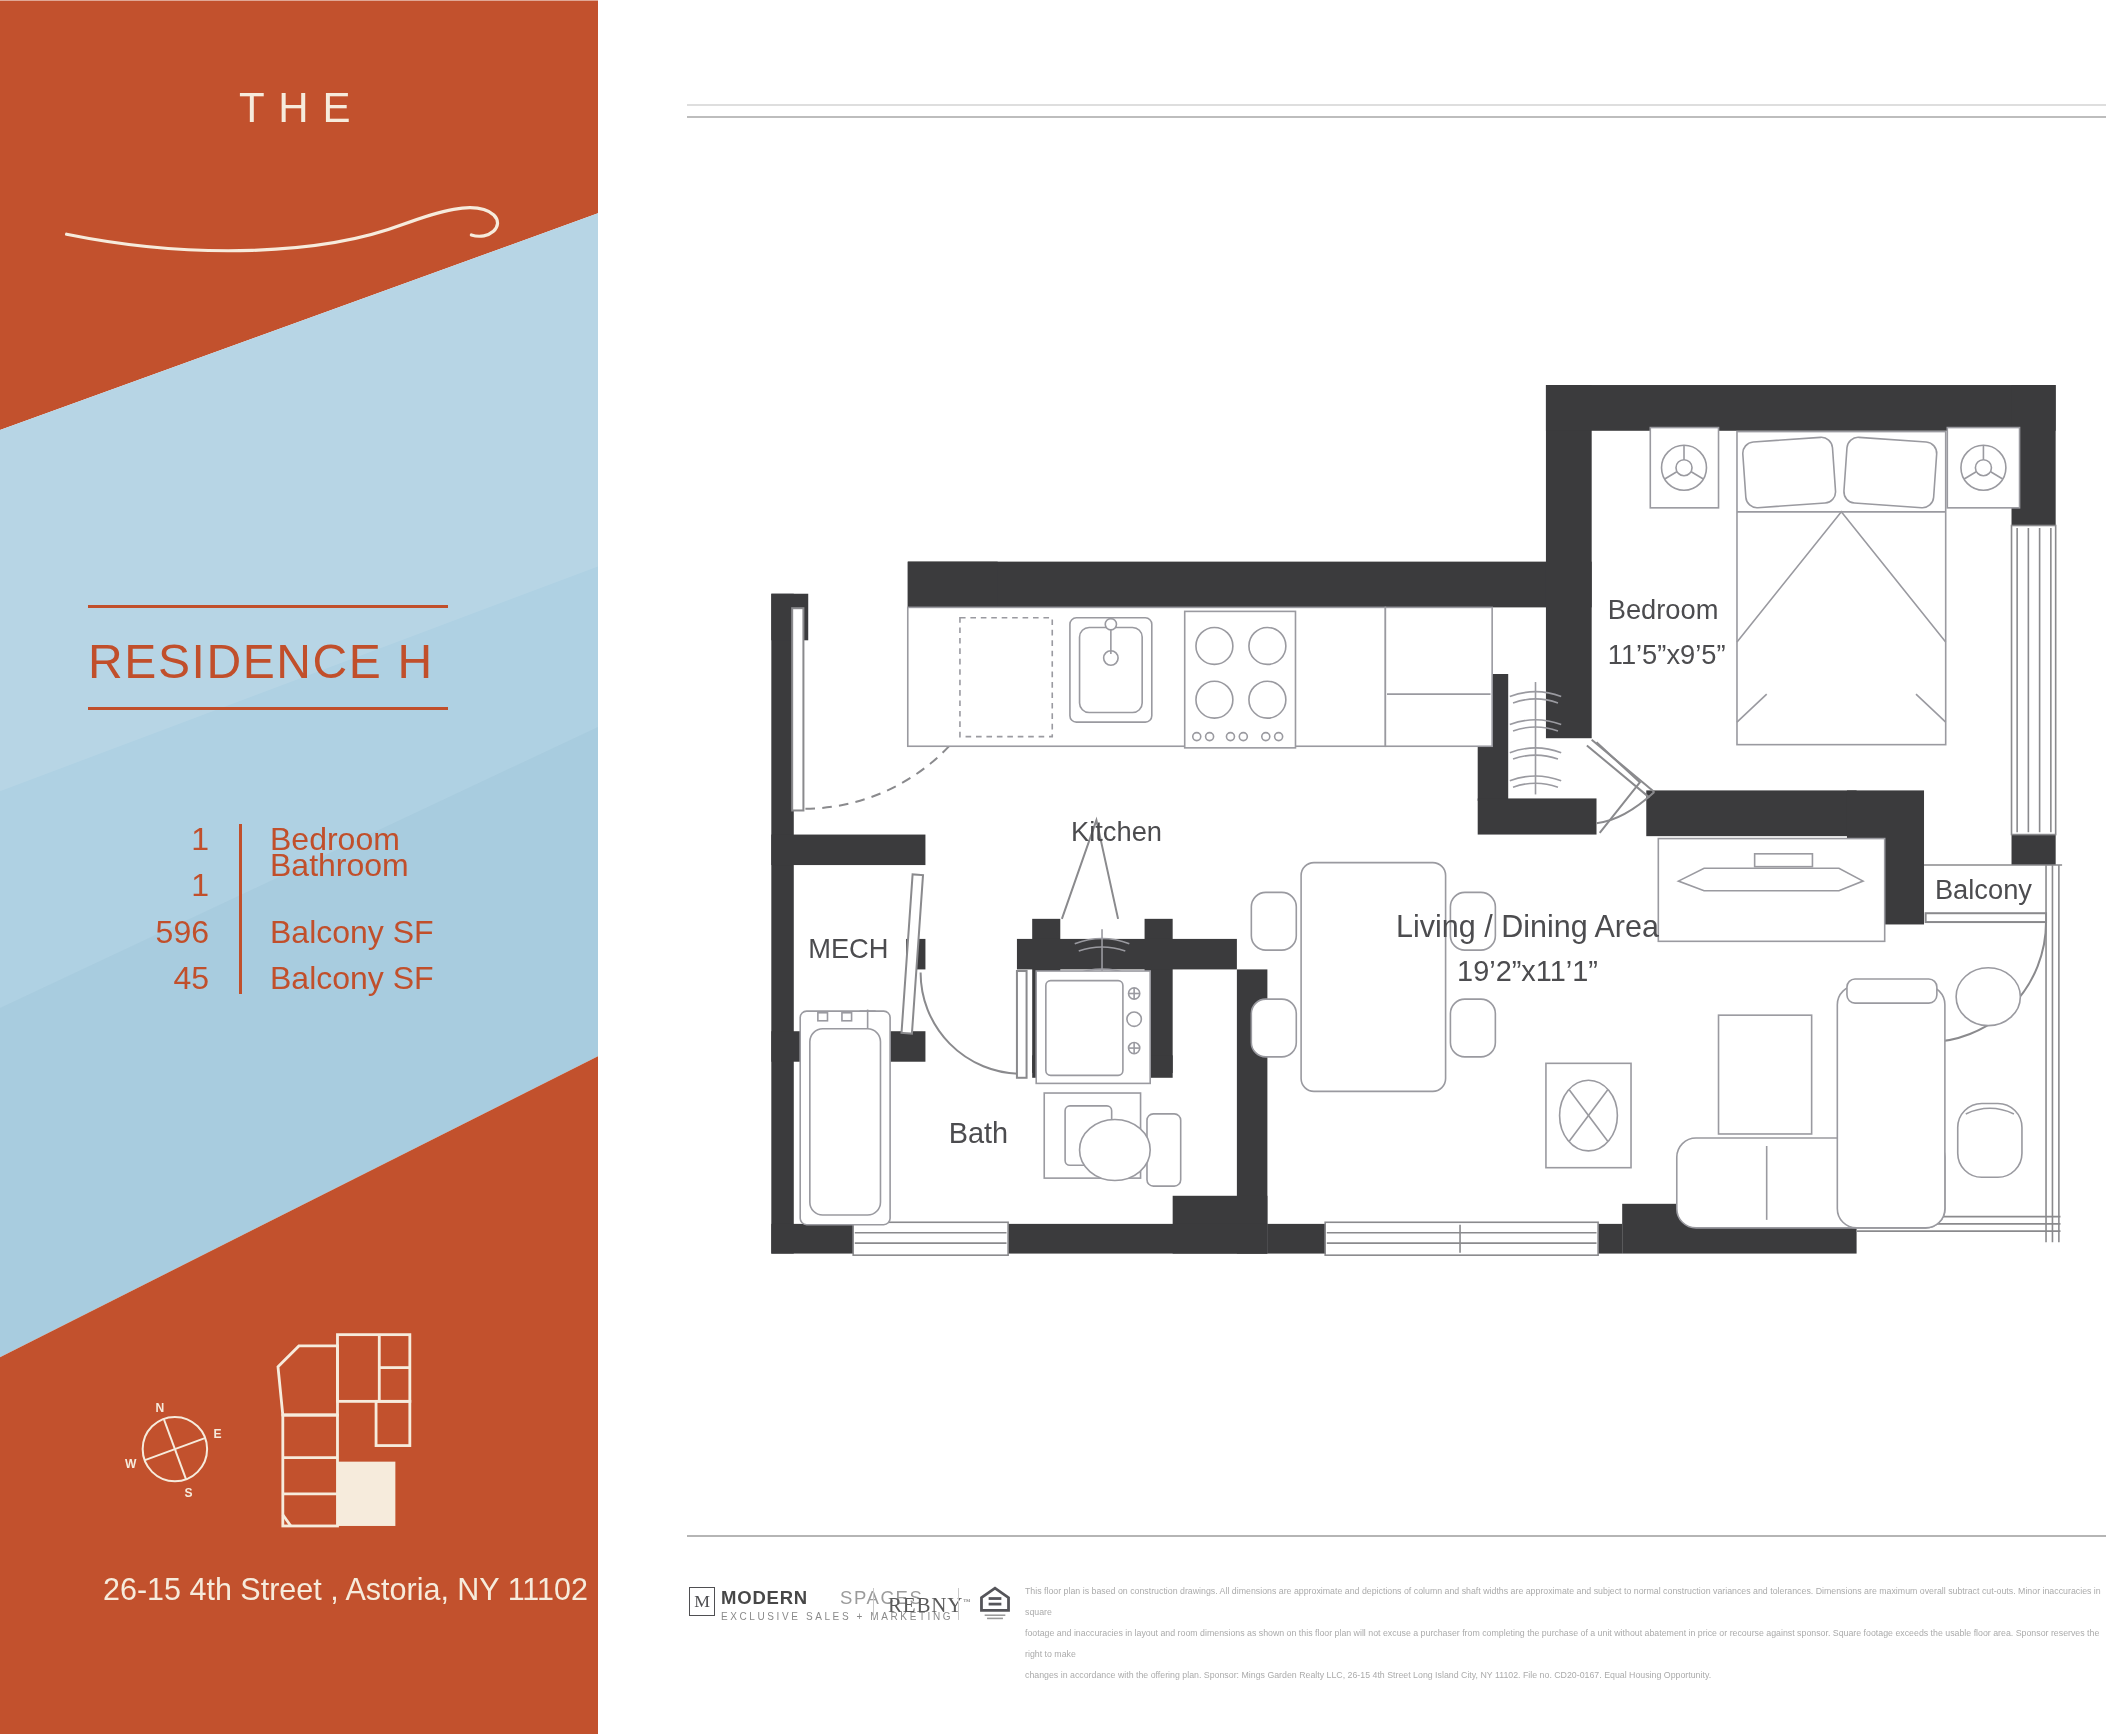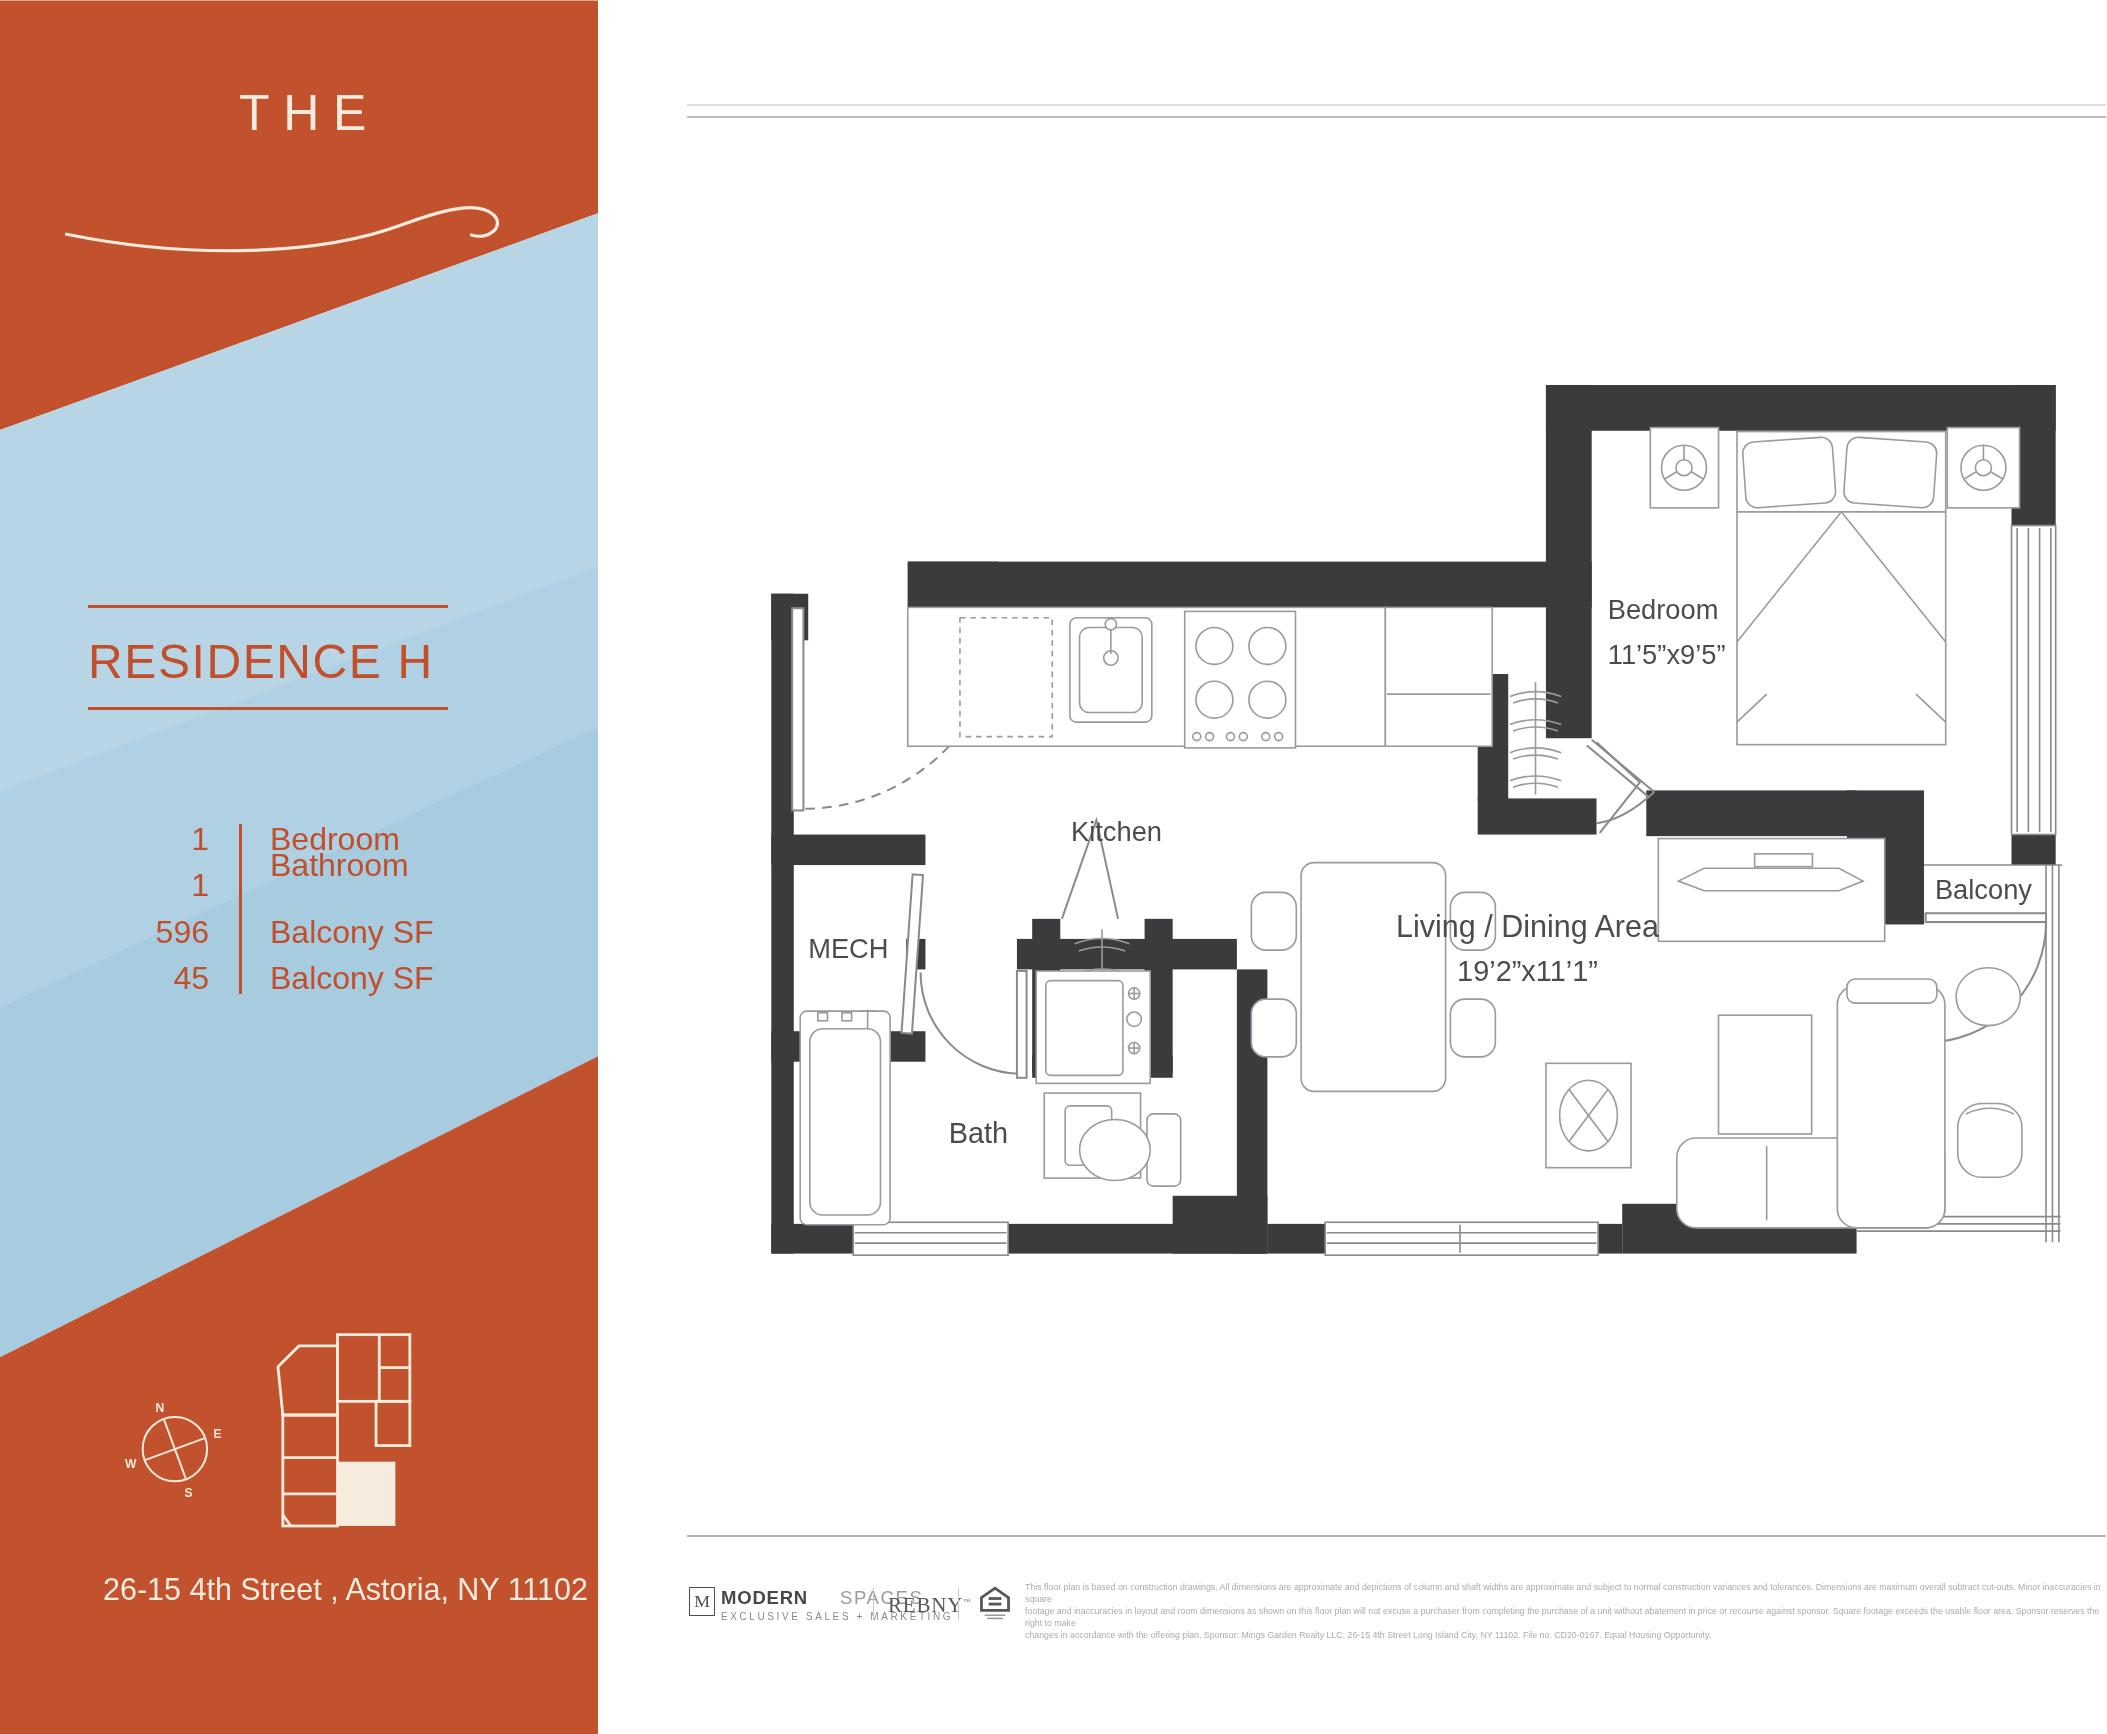--- a/index.html
+++ b/index.html
@@ -2,42 +2,42 @@
 <html style="font-size:13px"><head>
 <meta charset="utf-8">
 <style>
   html,body{margin:0;padding:0;background:#ffffff;width:2108px;height:1735px;overflow:hidden;
             font-family:"Liberation Sans", sans-serif;}
   .abs{position:absolute;}
   #page{position:relative;width:2108px;height:1735px;background:#ffffff;}
 
   
   #sidebar{left:0;top:0;width:598px;height:1735px;}
-  .logo-the{left:239px;top:84px;font-size:50px;font-weight:300;letter-spacing:13.7px;color:#F6EBDC;}
+  .logo-the{left:239px;top:84px;font-size:42px;font-weight:300;letter-spacing:13.7px;color:#F6EBDC;}
   .logo-name{left:63px;top:130px;font-size:79px;font-weight:300;letter-spacing:3.2px;color:#F6EBDC;}
   .rule{left:88px;width:360px;height:3.2px;background:#C14F2B;}
   .res-title{left:88px;top:634px;width:360px;font-size:48px;font-weight:500;letter-spacing:1.6px;color:#C14F2B;}
   .stat-num{width:209px;text-align:right;font-size:32px;color:#C14F2B;}
   .stat-label{left:270px;font-size:32px;color:#C14F2B;}
   .stats-divider{left:239px;top:824px;width:3.2px;height:170px;background:#C14F2B;}
   .address{left:103px;top:1572px;font-size:30.5px;color:#F6EBDC;}
 
   
   .hline{left:687px;width:1419px;}
 
   
   .m-box{left:689px;top:1587px;width:24px;height:27px;border:1.6px solid #4f4f52;
          font-family:"Liberation Serif",serif;font-size:17.7px;color:#4f4f52;text-align:center;line-height:27px;}
   .ms-bold{font-weight:bold;font-size:18.5px;color:#474747;letter-spacing:0.8px;}
   .ms-light{font-weight:400;font-size:18.5px;color:#9b9b9b;letter-spacing:1.6px;margin-left:32px;}
   .ms-tag{font-size:10px;letter-spacing:2.6px;color:#8a8a8a;margin-top:2.4px;}
   .pipe{top:1588px;width:0.8px;height:32px;background:#c9c9c9;}
   .rebny{left:888px;top:1593px;font-family:"Liberation Serif",serif;font-size:21px;color:#5a5a5a;letter-spacing:0.8px;}
   .rebny sup{font-size:7.2px;}
-  .disclaimer{left:1025px;top:1581px;width:1080px;font-size:8.8px;line-height:12px;color:#ababab;}
+  .disclaimer{left:1025px;top:1581px;width:1080px;font-size:8.8px;line-height:21px;color:#ababab;}
 
   svg text{font-family:"Liberation Sans",sans-serif;}
 </style>
 </head>
 <body>
 
 <div id="page">
 
   <div id="sidebar" class="abs">
     <svg class="abs" style="left:0;top:0" width="598" height="1735" viewBox="0 0 745 2160">

